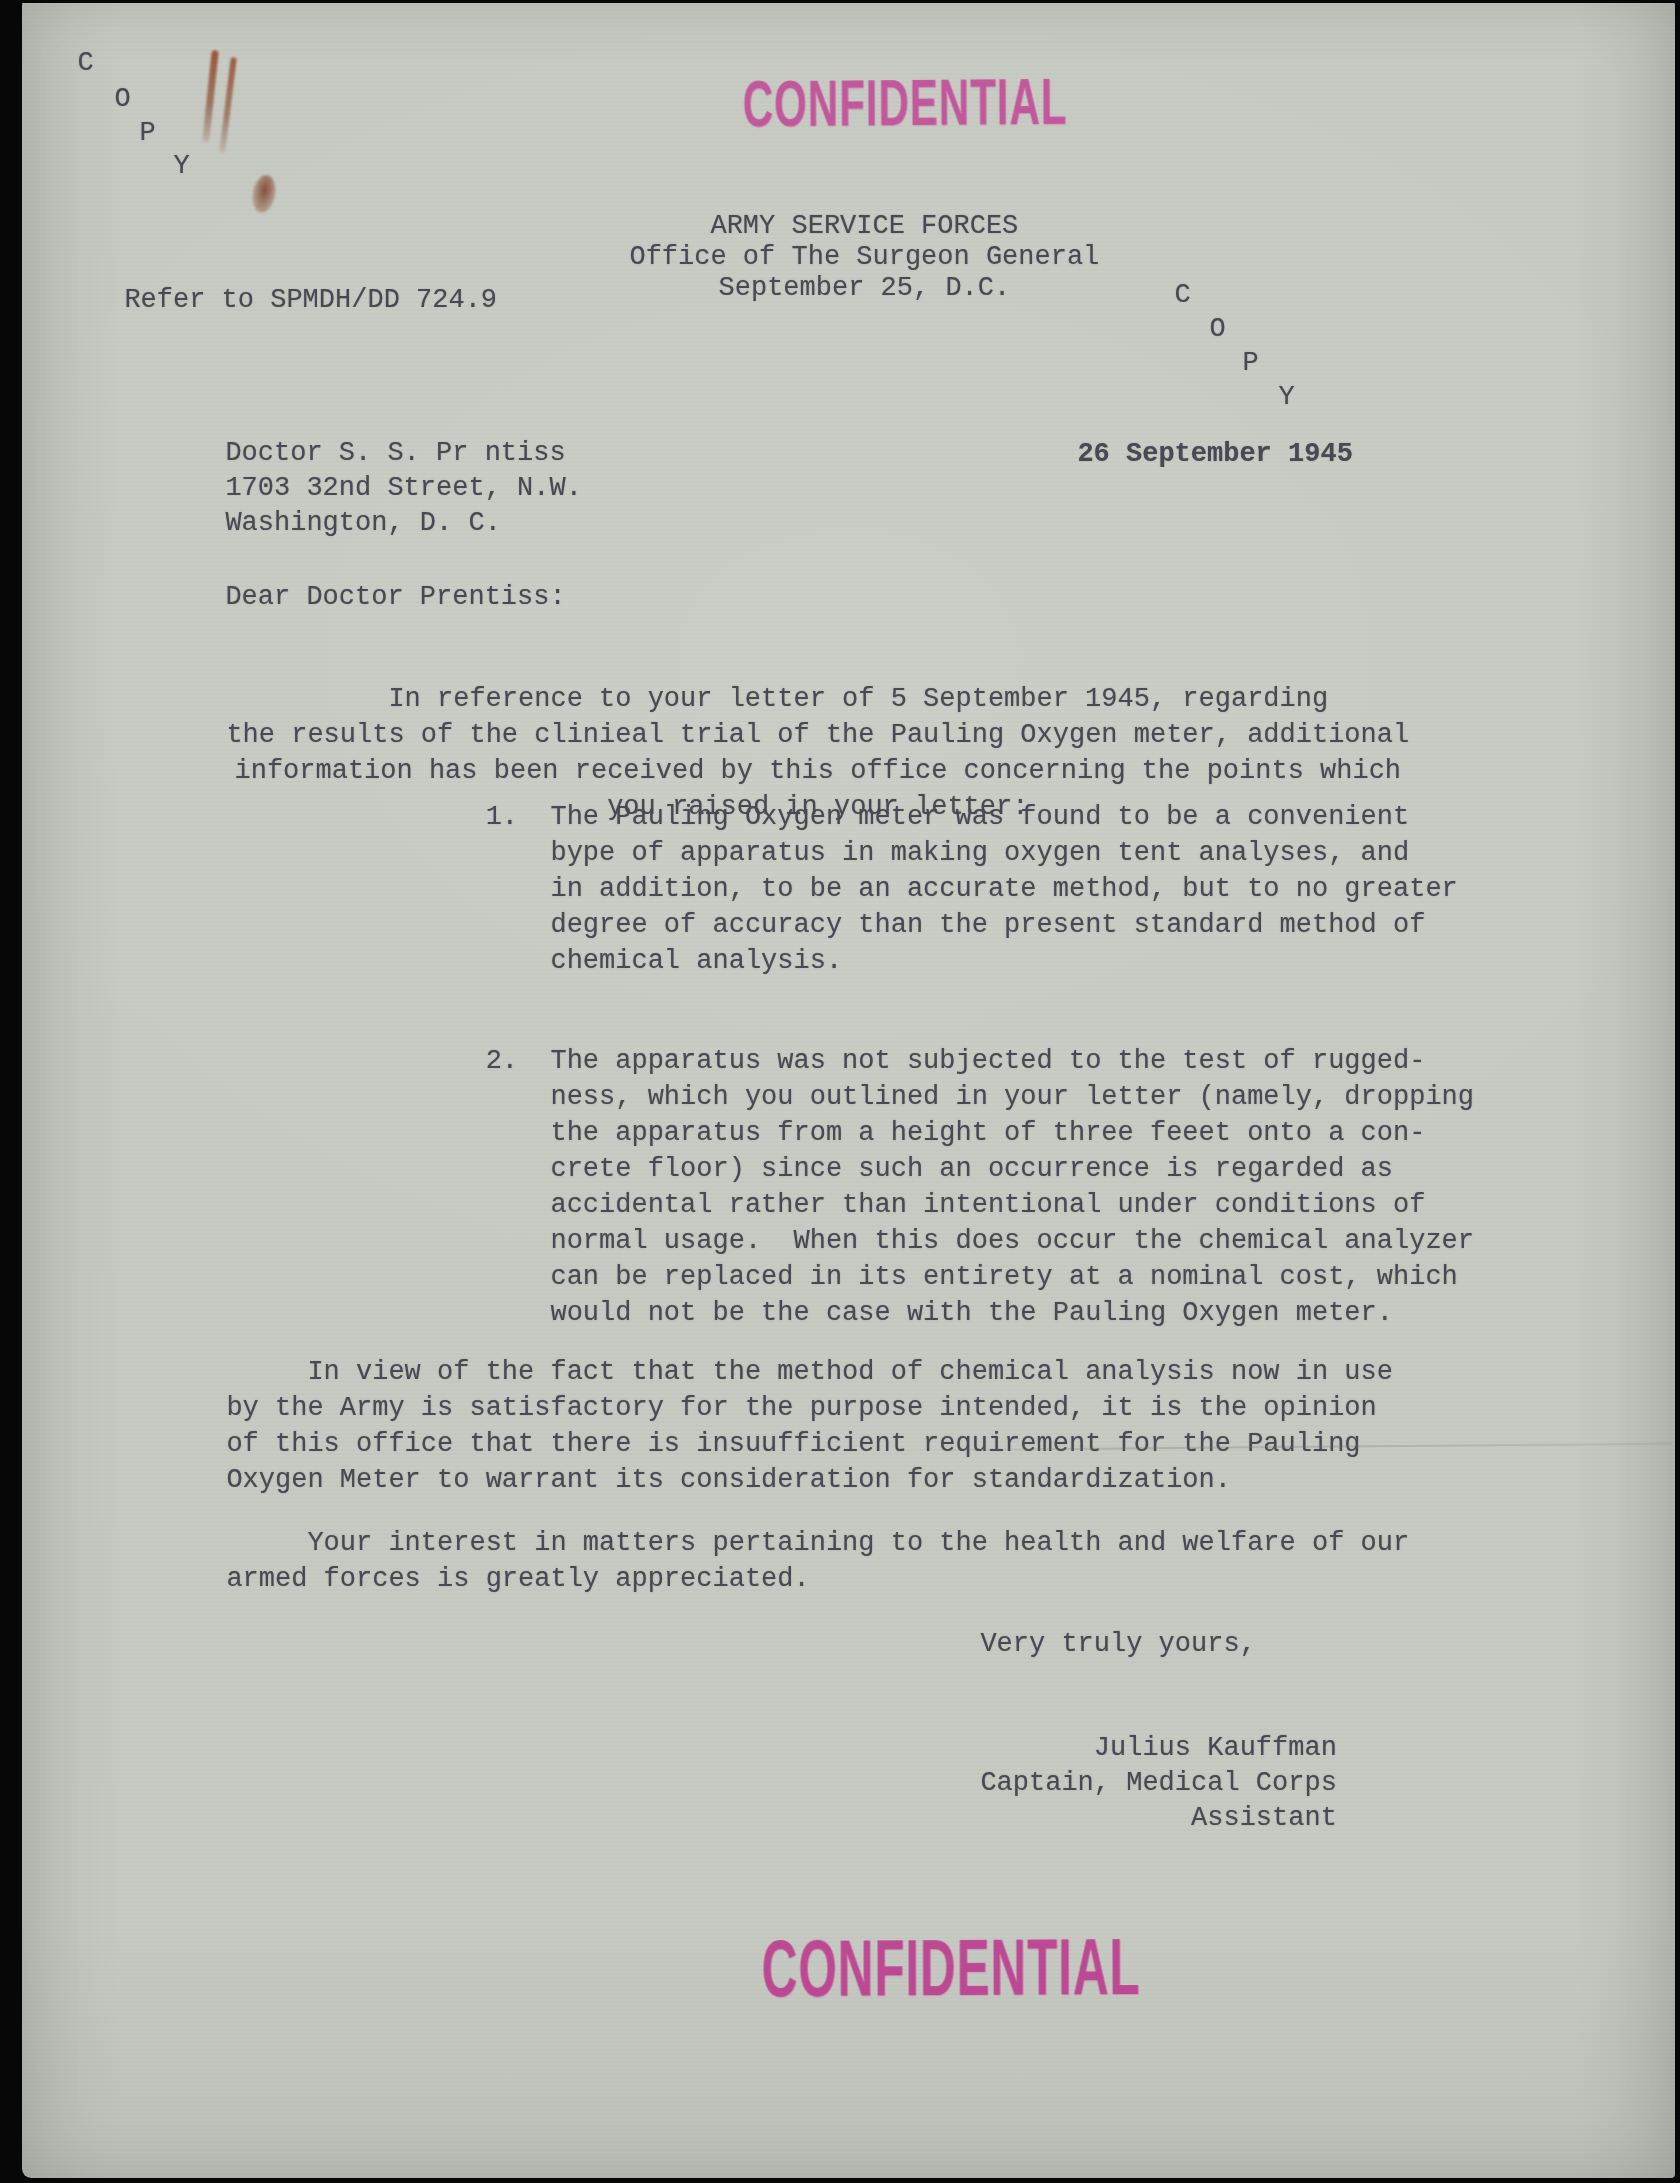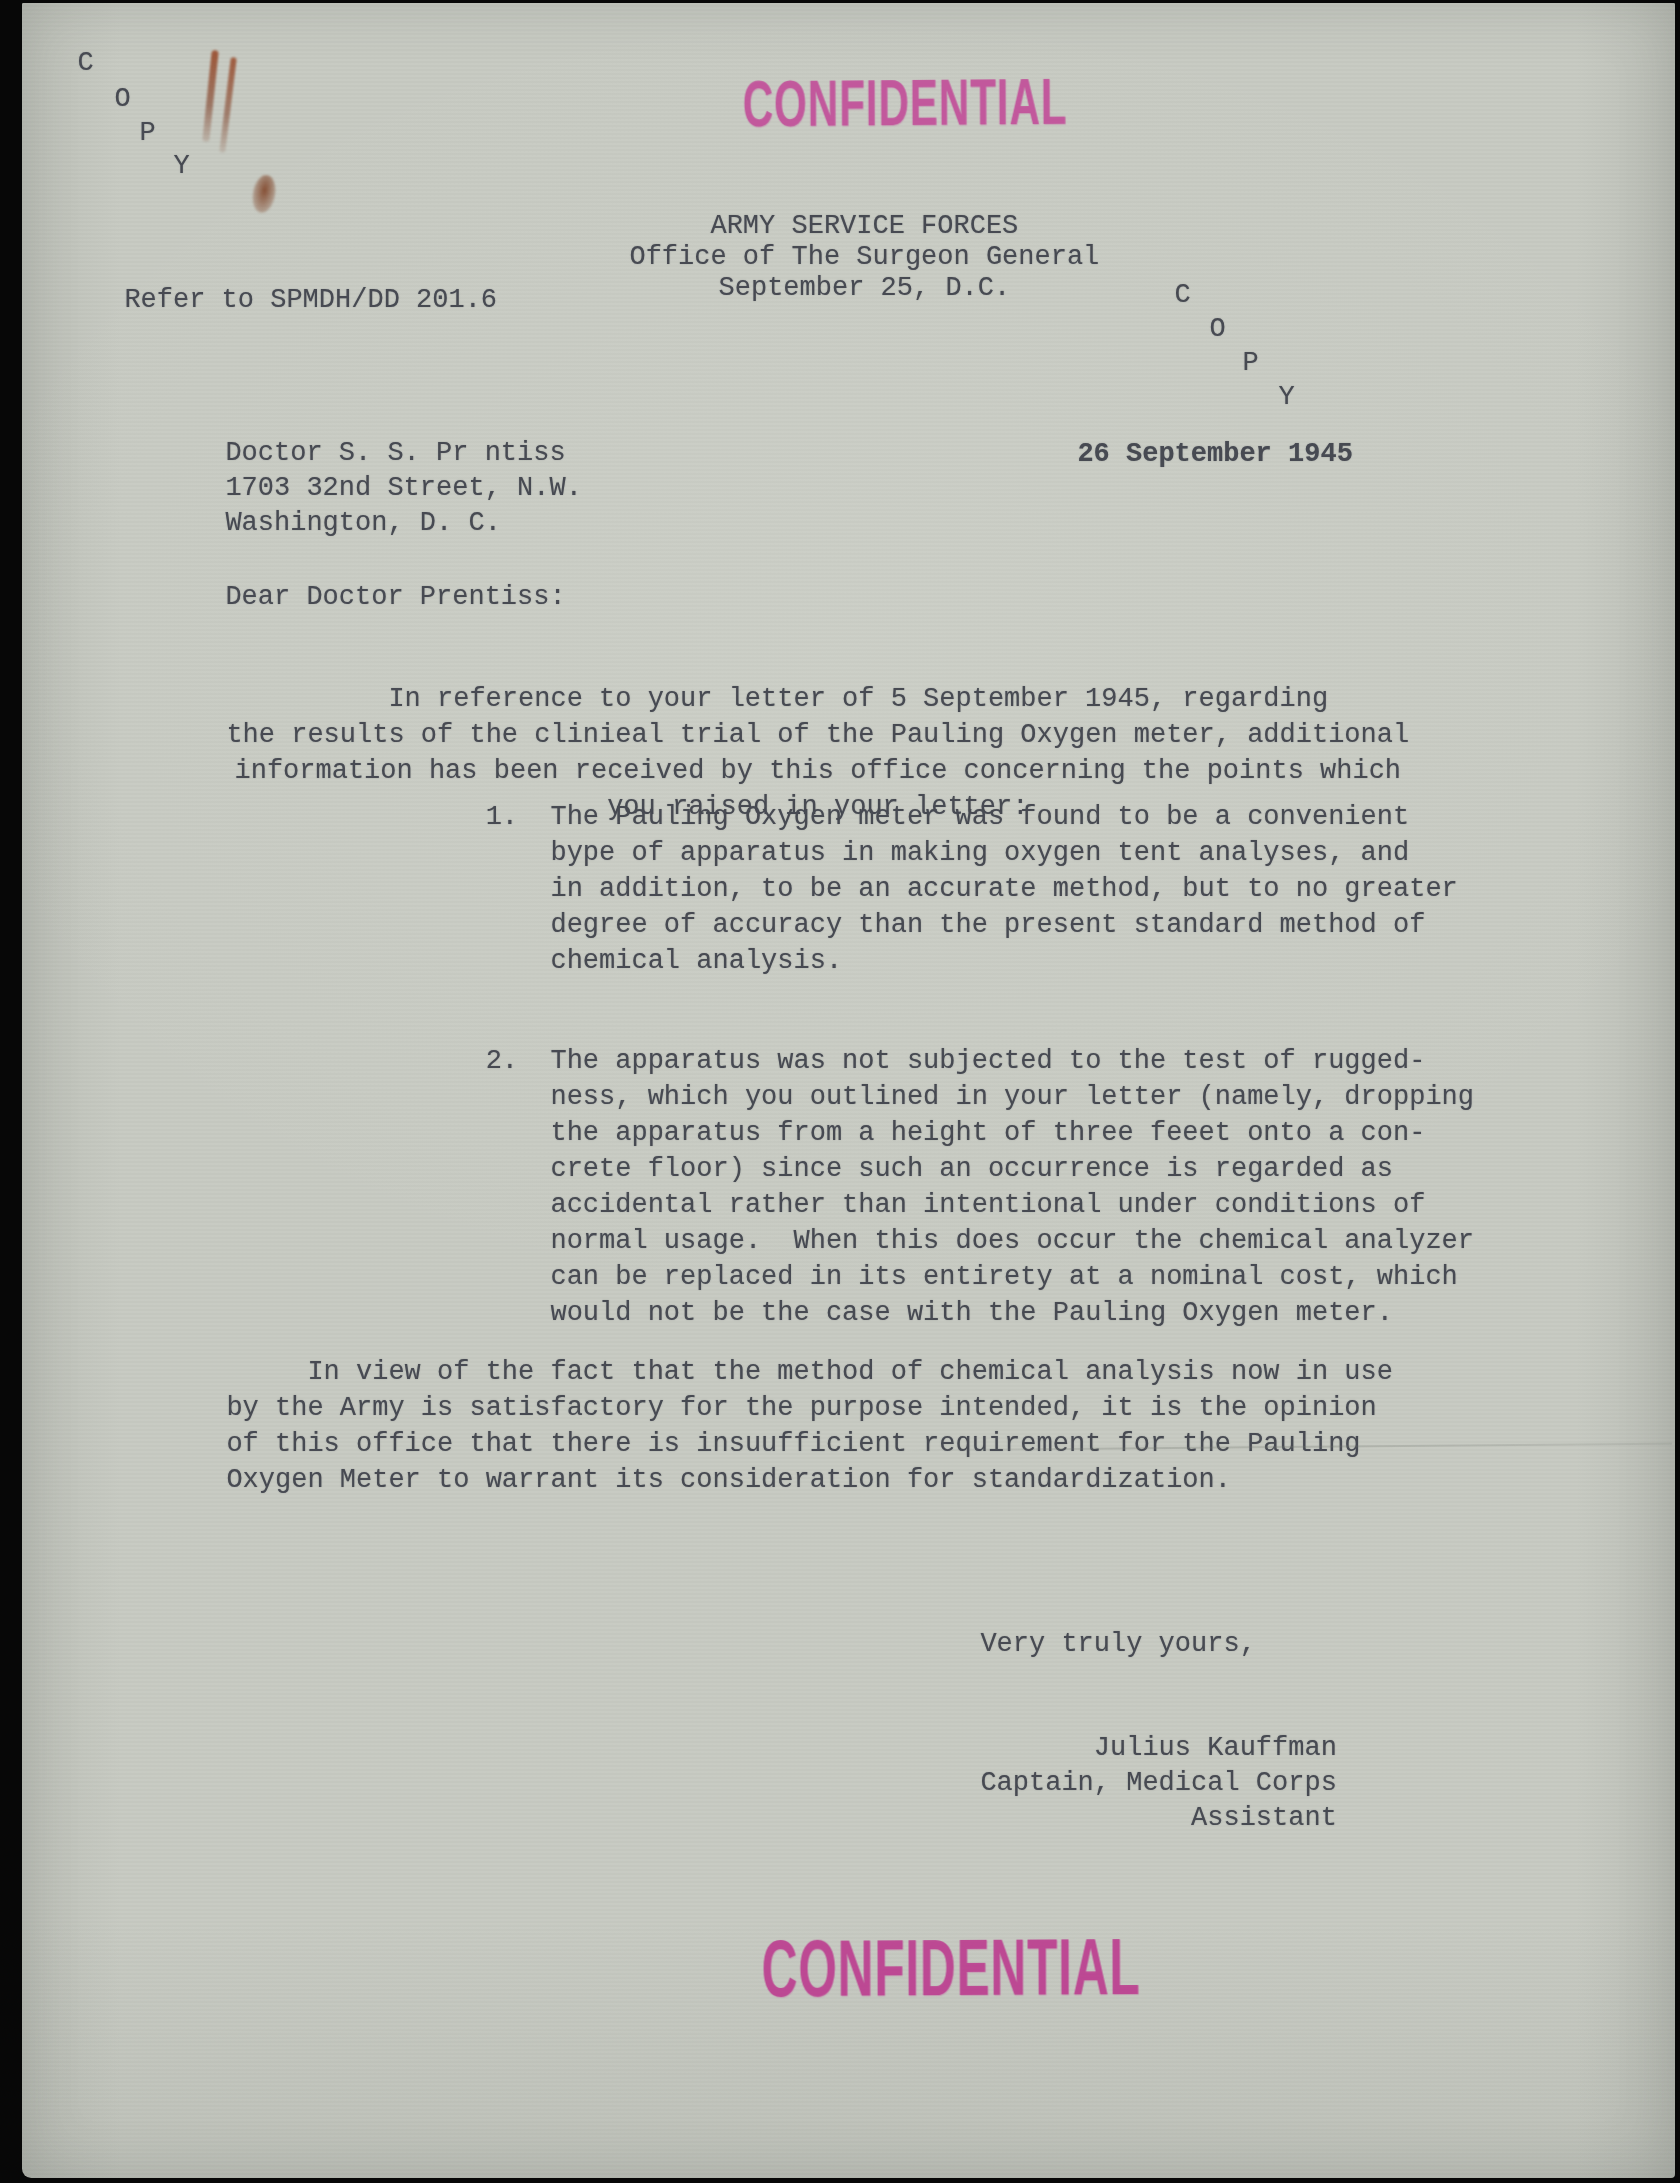--- a/index.html
+++ b/index.html
@@ -137,21 +137,21 @@
   <div class="stain stain-line-1"></div>
   <div class="stain stain-line-2"></div>
   <div class="stain stain-blob"></div>
 
   <div class="mono letterhead">
     <div>ARMY SERVICE FORCES</div>
     <div>Office of The Surgeon General</div>
     <div>September 25, D.C.</div>
   </div>
 
-  <div class="mono reference">Refer to SPMDH/DD 201.6</div>
+  <div class="mono reference">Refer to SPMDH/DD 724.9</div>
 
   <span class="mono copy-letter cr-c">C</span>
   <span class="mono copy-letter cr-o">O</span>
   <span class="mono copy-letter cr-p">P</span>
   <span class="mono copy-letter cr-y">Y</span>
 
   <div class="mono pre recipient">Doctor S. S. Pr ntiss
 1703 32nd Street, N.W.
 Washington, D. C.</div>
   <div class="mono date">26 September 1945</div>
@@ -172,20 +172,22 @@
                     the apparatus from a height of three feeet onto a con-
                     crete floor) since such an occurrence is regarded as
                     accidental rather than intentional under conditions of
                     normal usage.  When this does occur the chemical analyzer
                     can be replaced in its entirety at a nominal cost, which
                     would not be the case with the Pauling Oxygen meter.</div>
   <div class="mono pre para3">     In view of the fact that the method of chemical analysis now in use
 by the Army is satisfactory for the purpose intended, it is the opinion
 of this office that there is insuufficient requirement for the Pauling
 Oxygen Meter to warrant its consideration for standardization.</div>
+  <div class="mono pre para4">     Your interest in matters pertaining to the health and welfare of our
+armed forces is greatly appreciated.</div>
 
   <div class="mono valediction">Very truly yours,</div>
   <div class="mono pre signature">Julius Kauffman
 Captain, Medical Corps
 Assistant</div>
 
   <div class="crease"></div>
 
   <div class="stamp stamp-bottom">CONFIDENTIAL</div>
 

